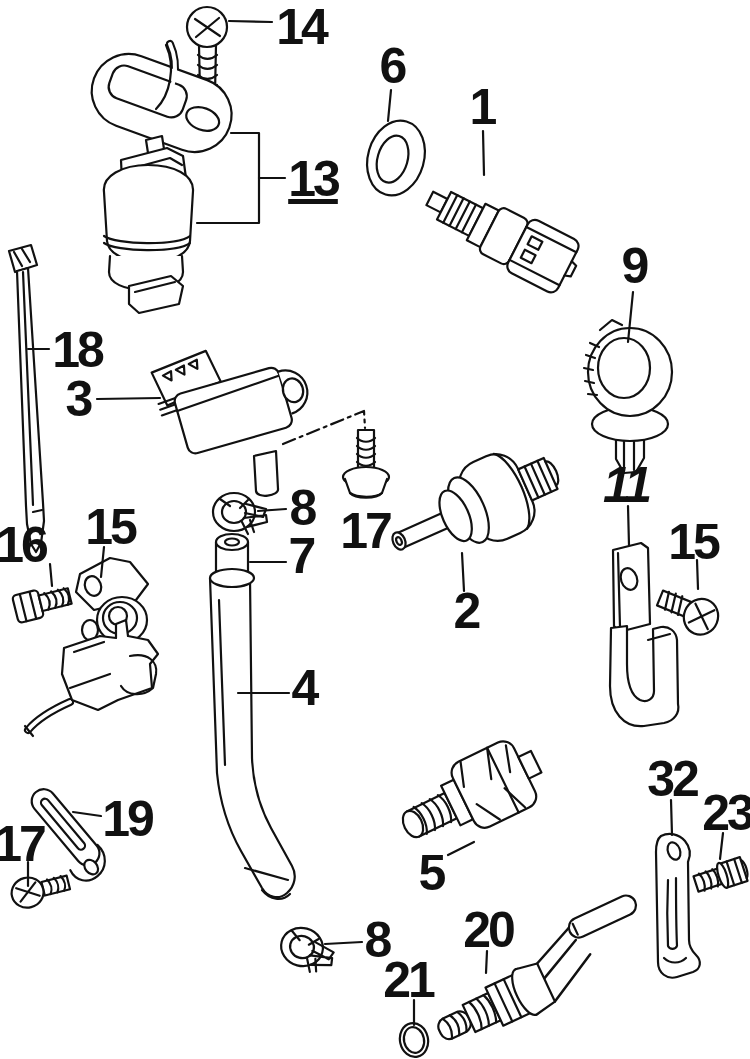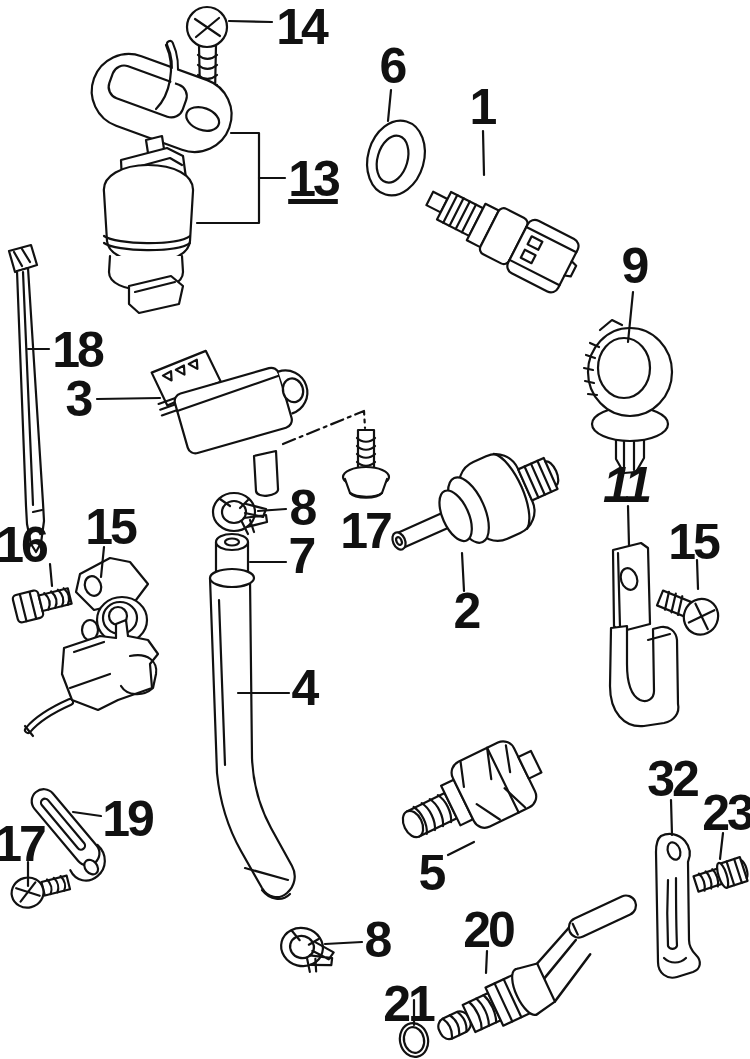--- a/index.html
+++ b/index.html
@@ -296,18 +296,18 @@
       <div class="callout" title="pressure-sensor" style="left: 466px; top: 611px;">2</div>
       <div class="callout" title="sensor-bracket" style="left: 626px; top: 485px; font-style: italic;">11</div>
       <div class="callout" title="phillips-screw" style="left: 693px; top: 542px;">15</div>
       <div class="callout" title="hex-bolt" style="left: 21px; top: 545px;">16</div>
       <div class="callout" title="switch-bracket-assembly" style="left: 110px; top: 527px;">15</div>
       <div class="callout" title="vacuum-hose" style="left: 304px; top: 688px;">4</div>
       <div class="callout" title="slotted-bracket" style="left: 127px; top: 819px;">19</div>
       <div class="callout" title="screw" style="left: 19px; top: 844px;">17</div>
       <div class="callout" title="hose-clamp" style="left: 377px; top: 940px;">8</div>
       <div class="callout" title="pressure-switch" style="left: 431px; top: 873px;">5</div>
-      <div class="callout" title="o-ring" style="left: 408px; top: 980px; margin-top: 24px;">21</div>
+      <div class="callout" title="o-ring" style="left: 408px; top: 980px;">21</div>
       <div class="callout" title="temp-sensor-with-leads" style="left: 488px; top: 930px;">20</div>
       <div class="callout" title="long-bracket" style="left: 672px; top: 779px;">32</div>
       <div class="callout" title="hex-flange-bolt" style="left: 727px; top: 813px;">23</div>
     </div>
 </div>
 
 </body></html>

